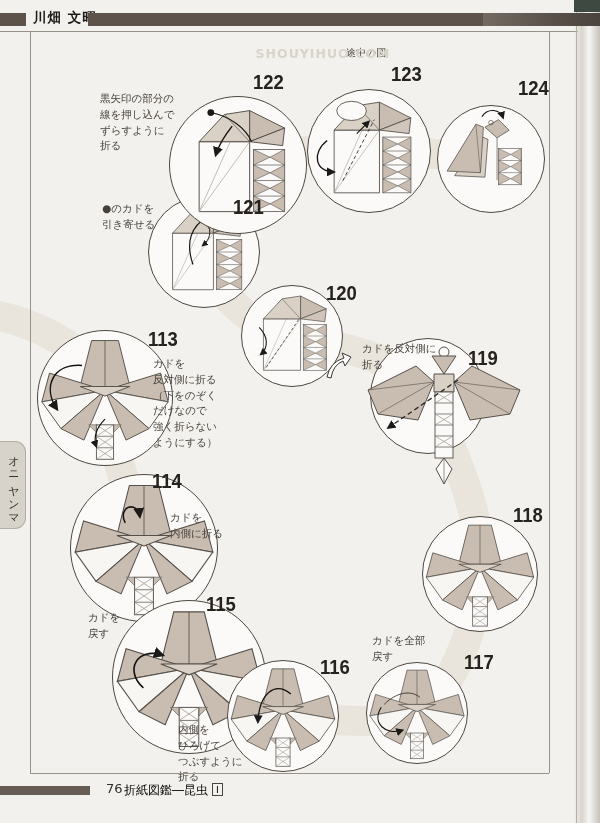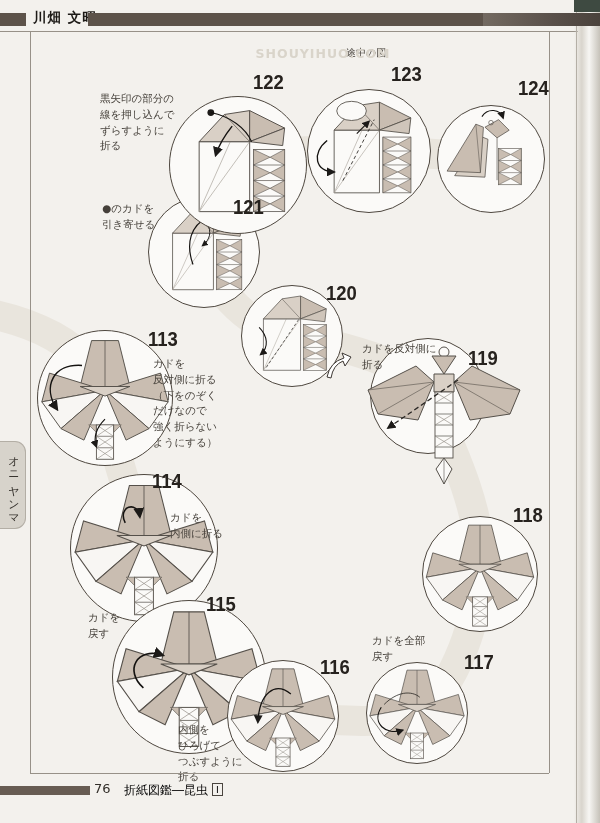--- a/index.html
+++ b/index.html
@@ -52,21 +52,21 @@
   .cap-sm { font-size:10px;margin-left:8px; }
   
   .edge { position:absolute; right:0; top:0; width:26px; height:823px; z-index:7;
     background:linear-gradient(90deg, rgba(230,227,221,0) 0%, #d9d5cd 30%, #f7f6f3 58%, #c6c2b9 100%); }
   .edge-line { position:absolute; left:576px; top:0; width:1px; height:823px; background:#b4afa6; z-index:8; }
   .corner-patch { position:absolute; left:574px; top:0; width:26px; height:12px; background:#3e4a41; z-index:9; }
   .hbar-right { position:absolute; left:483px; top:13px; width:117px; height:13px; z-index:9;
     background:linear-gradient(90deg,#736a61,#59504a 60%,#4a423c); }
   
   .fbar { position:absolute; left:0; top:786px; width:90px; height:9px; background:#675c53; z-index:6; }
-  .fnum { position:absolute; left:94px; top:781px; font-size:13px; color:#332f2a; z-index:6;text-align:center; }
+  .fnum { position:absolute; left:106px; top:781px; font-size:13px; color:#332f2a; z-index:6;text-align:center; }
   .ftitle { position:absolute; left:124px; top:782px; font-size:12px; color:#000000; z-index:6; white-space:nowrap; }
   .fvol { display:inline-block; border:1px solid #4a453f; font-size:9.5px; line-height:11px;
     padding:0 3px; margin-left:4px; vertical-align:1px; }
 </style>
 </head>
 <body>
 
 <div class="page">
 
   <svg width="0" height="0" style="position:absolute">

